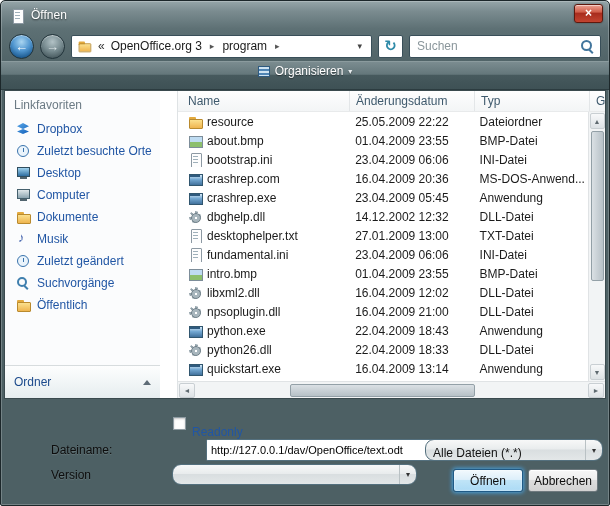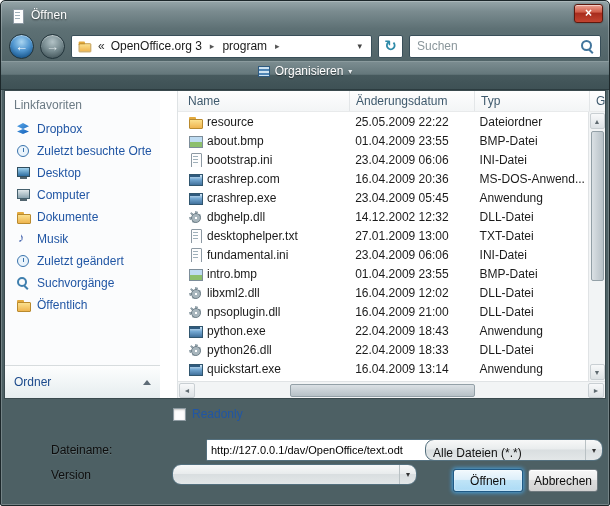--- a/index.html
+++ b/index.html
@@ -112,21 +112,21 @@
   .vspacer { flex:1; }
 
   .hscroll { height:17px; background:#f2f4f5; border-top:1px solid #e0e3e5; display:flex; align-items:center; padding:0 1px; }
   .h-arrow { width:16px; height:15px; flex:0 0 16px; display:flex; align-items:center; justify-content:center; font-size:7px; color:#5f6a70; background:linear-gradient(#f8f9fa,#dde2e5); border:1px solid #c9cfd3; border-radius:2px; }
   .hthumb { width:185px; height:13px; margin-left:95px; background:linear-gradient(#dae0e4,#b7c1c7); border:1px solid #93a0a7; border-radius:2px; }
   .h-right { margin-left:auto; }
 
   
   .readonly-row { position:absolute; top:406px; left:172px; display:flex; align-items:center; gap:6px; }
   .checkbox { width:13px; height:13px; background:#fdfdfd; border:1px solid #8e9ba2; box-shadow:inset 0 1px 2px rgba(0,0,0,.22); }
-  .readonly-label { color:#2156a4; }
+  .readonly-label { color:#2156a4;margin-top:18px; }
 
   .field-label { position:absolute; left:50px; width:116px; text-align:left; color:#0d0d0d; text-shadow:0 1px 1px rgba(255,255,255,.15); }
   .lbl-filename { top:442px; }
   .lbl-version { top:467px; }
 
   .filename-combo { position:absolute; top:438px; left:171px; width:279px; height:22px; background:#fff; border:1px solid #54707e; display:flex; border-radius:2px; overflow:hidden;margin-left:34px; }
   .filename-input { flex:1; min-width:0; border:none; outline:none; font:inherit; font-size:11px; color:#000; padding:0 4px; }
   .dd-btn { width:17px; flex:0 0 17px; background:linear-gradient(#f2f4f5,#dde2e4 45%,#c6cdd0 50%,#d5dbdd); border-left:1px solid #9aa5aa; display:flex; align-items:center; justify-content:center; font-size:8px; color:#333; }
 
   .select-box { position:absolute; height:22px; border:1px solid #54707e; border-radius:9px; background:linear-gradient(#f7f8f8,#e9eced 45%,#d9dee0 50%,#e3e7e8); display:flex; align-items:flex-end; padding-left:7px; color:#111; }

